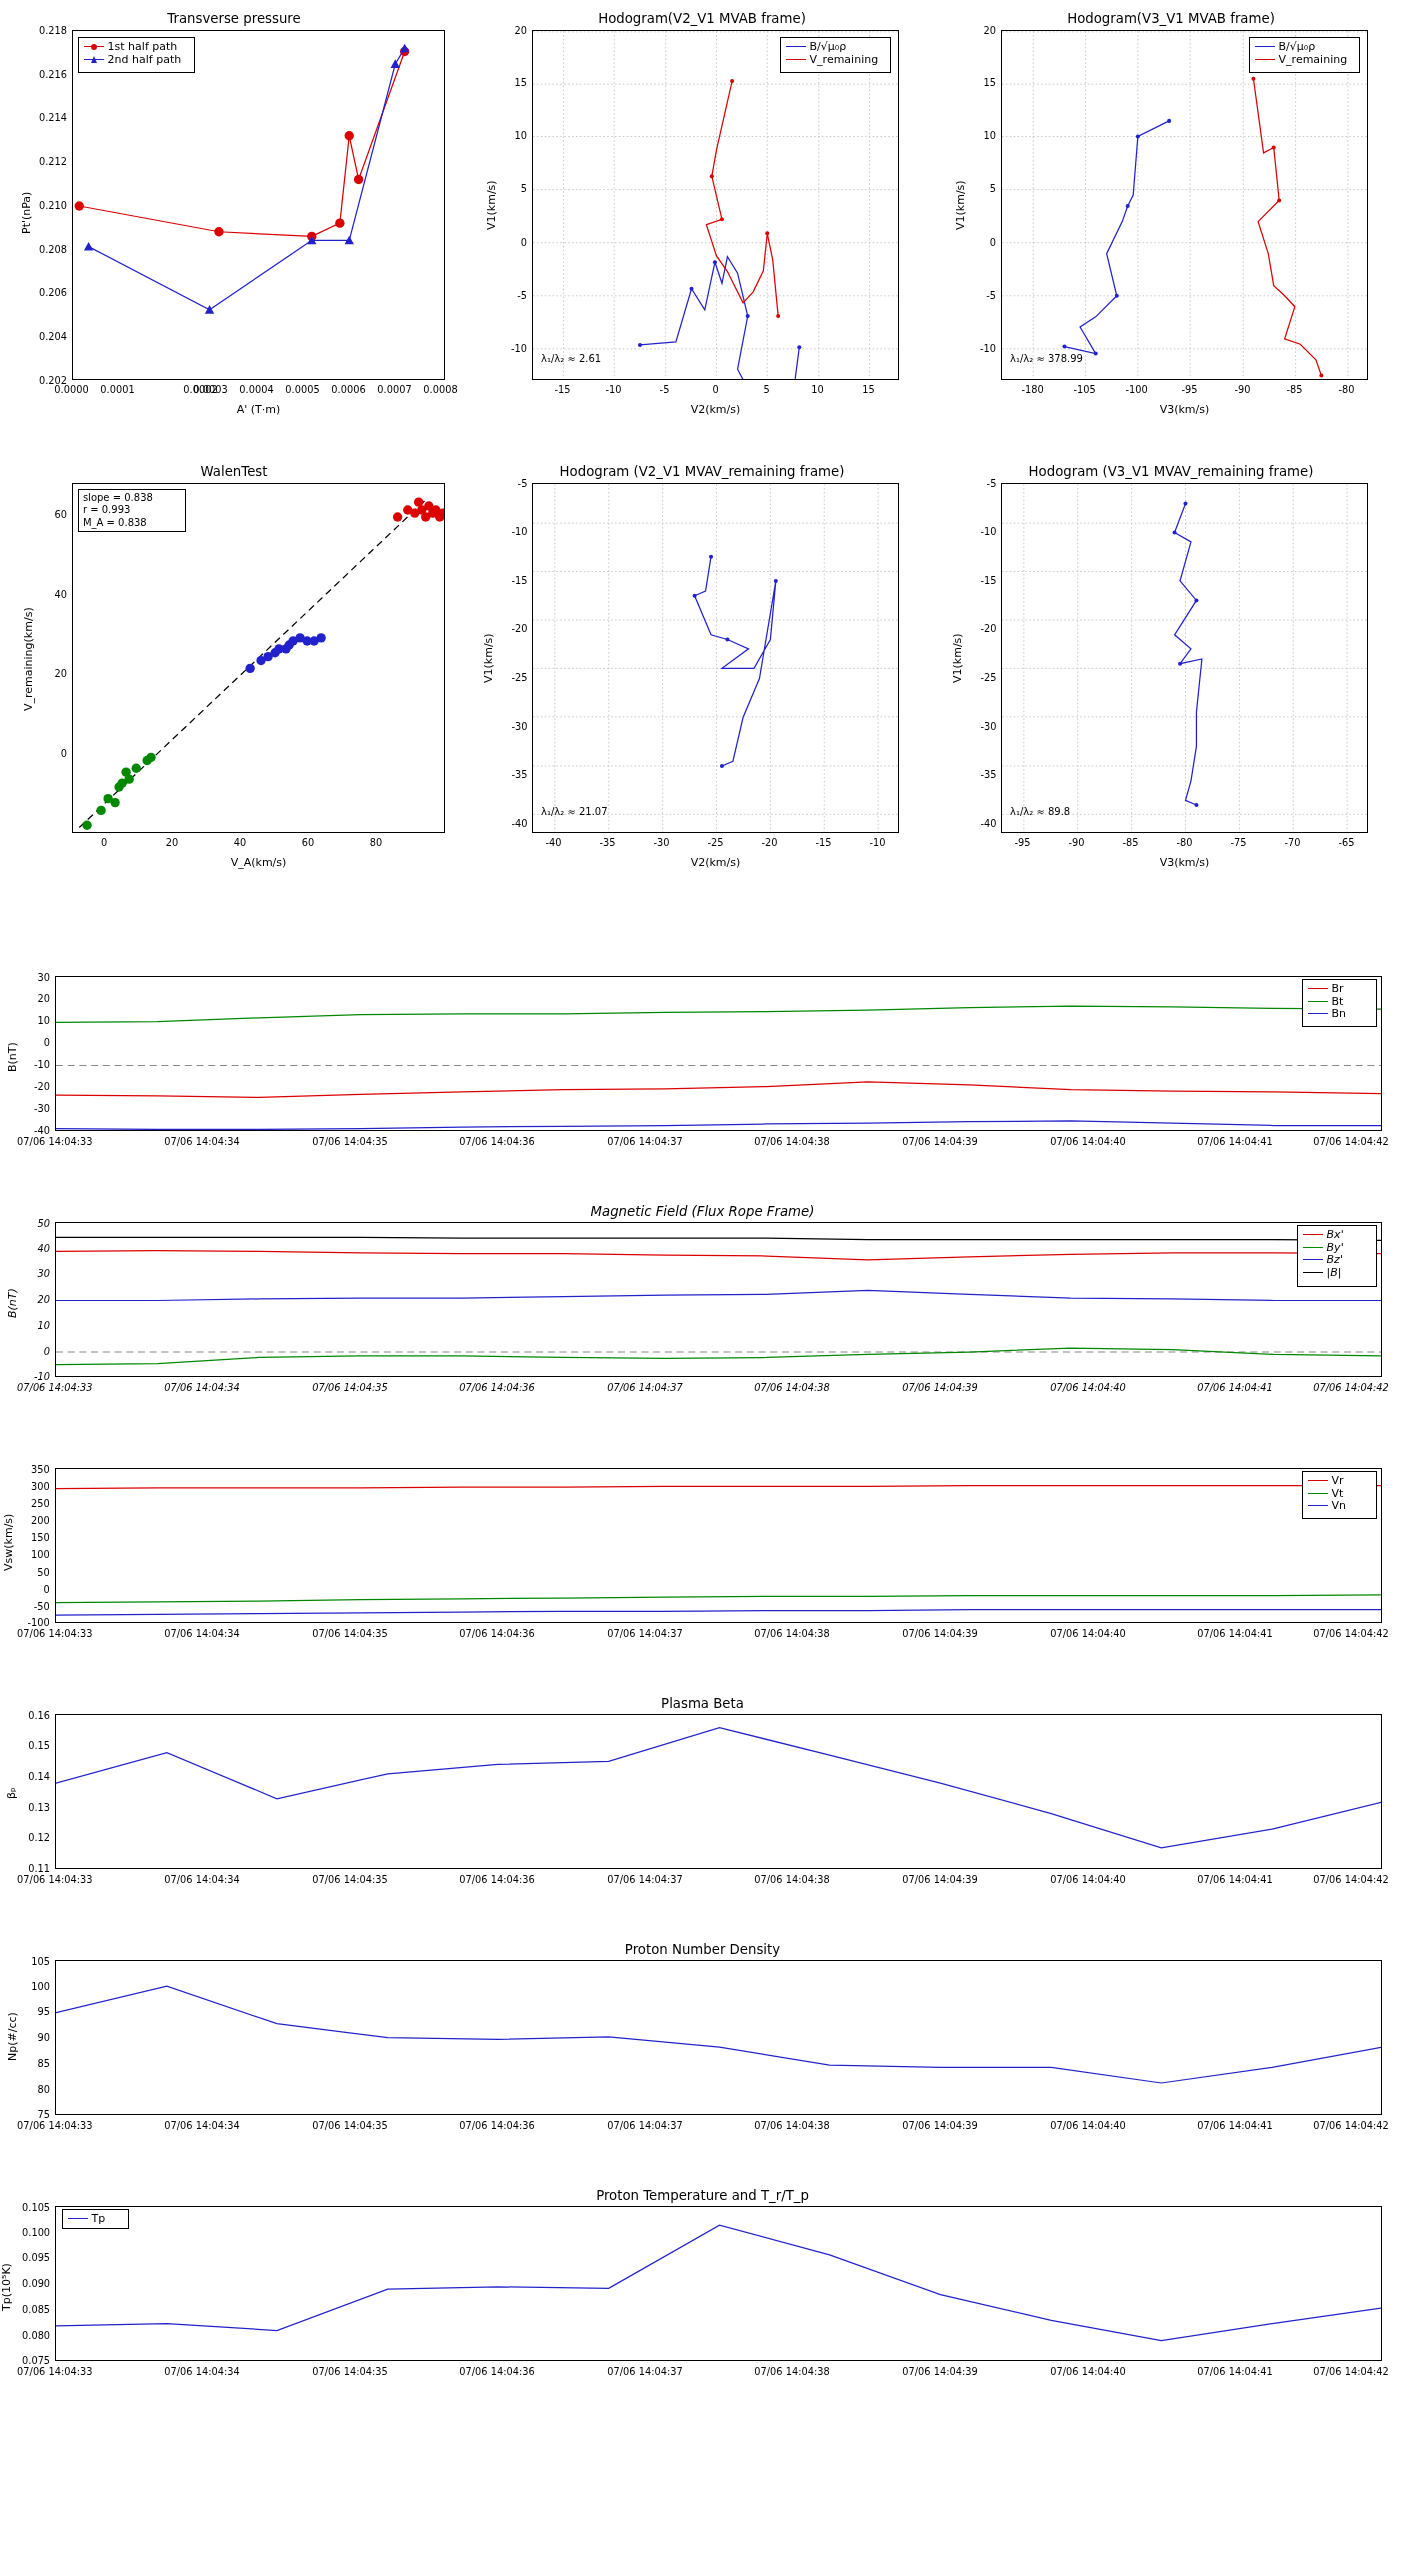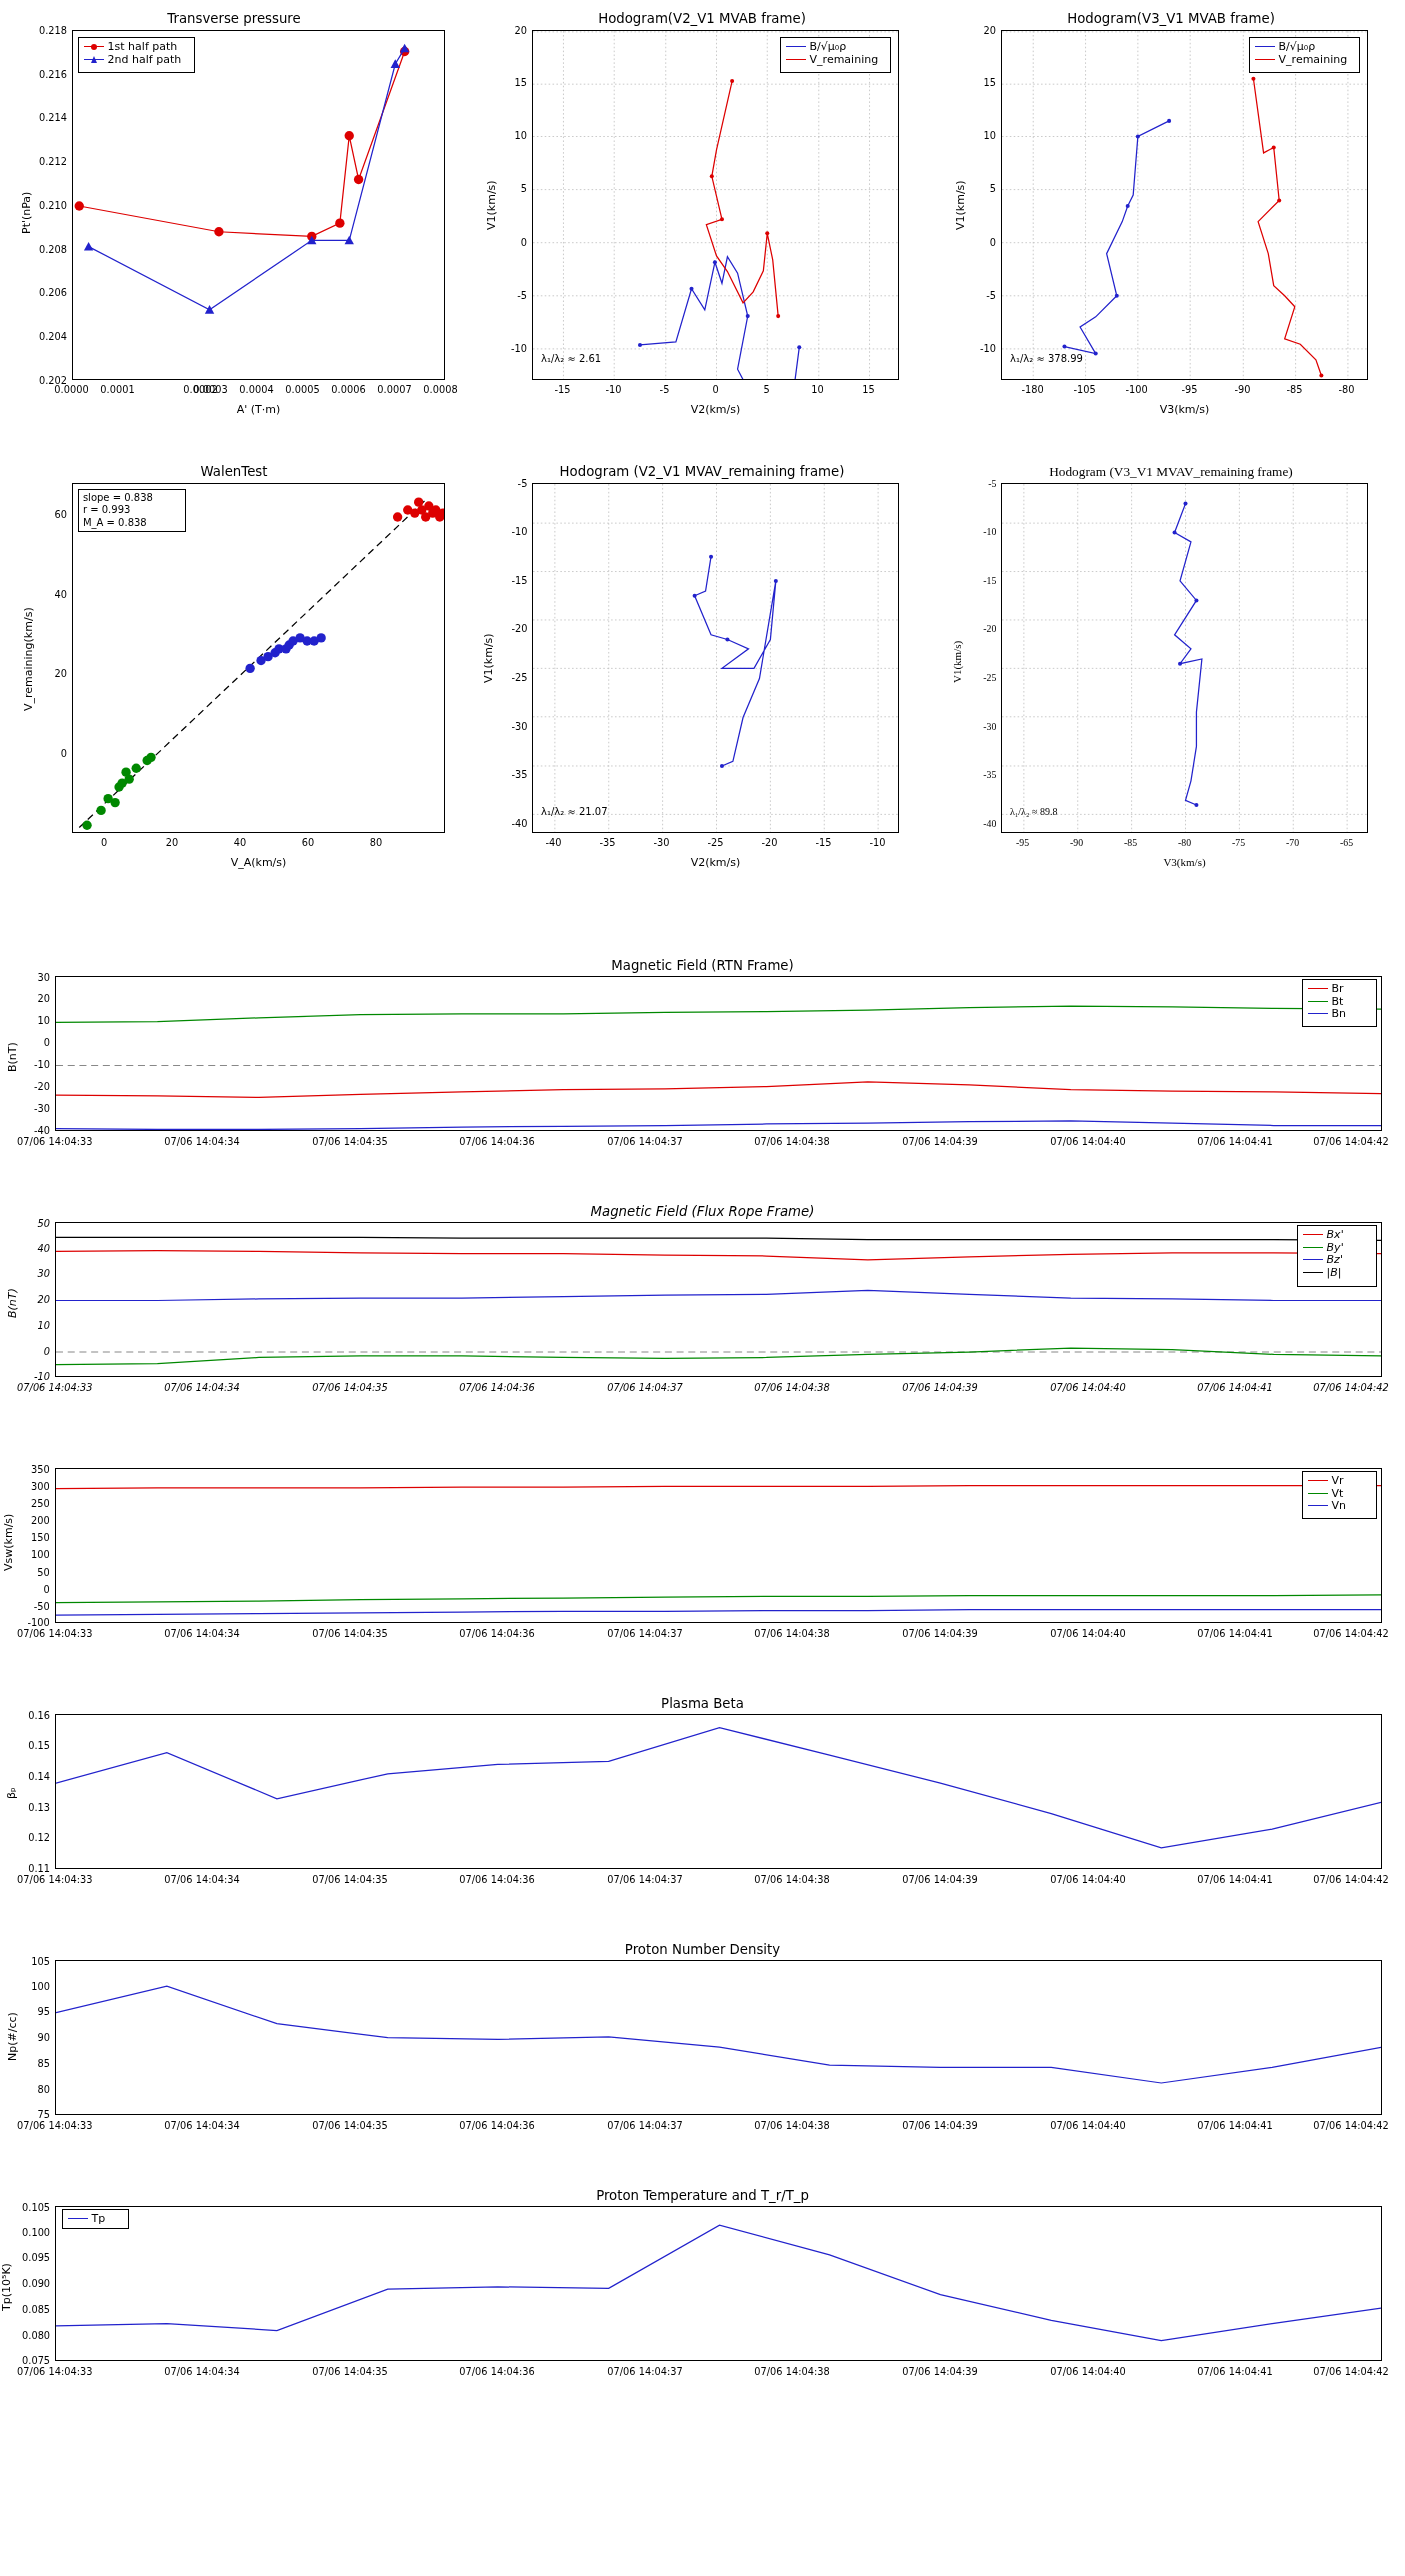--- a/index.html
+++ b/index.html
@@ -332,21 +332,21 @@
     <div class="tickc" style="left:62px;top:384px;width:47px;">-40</div>
     <div class="tickc" style="left:116px;top:384px;width:47px;">-35</div>
     <div class="tickc" style="left:170px;top:384px;width:47px;">-30</div>
     <div class="tickc" style="left:224px;top:384px;width:47px;">-25</div>
     <div class="tickc" style="left:278px;top:384px;width:47px;">-20</div>
     <div class="tickc" style="left:332px;top:384px;width:47px;">-15</div>
     <div class="tickc" style="left:386px;top:384px;width:47px;">-10</div>
     <div class="xlabel" style="left:64px;top:403px;width:367px;">V2(km/s)</div>
   </div>
 
-  <div class="panel" style="left:937px;top:453px;width:468px;height:437px;font-family:Liberation Serif, serif;">
+  <div class="panel" style="left:937px;top:453px;width:468px;height:437px;">
     <div class="title" style="left:0;top:11px;">Hodogram (V3_V1 MVAV_remaining frame)</div>
     <div class="plotbox" style="left:64px;top:30px;width:367px;height:350px;">
       <svg width="367" height="350" viewBox="0 0 470 448">
         <g stroke="#bbbbbb" stroke-width="1" stroke-dasharray="2,3">
           <line x1="28" y1="0" x2="28" y2="448"></line>
             <line x1="97" y1="0" x2="97" y2="448"></line>
           <line x1="166" y1="0" x2="166" y2="448"></line>
             <line x1="235" y1="0" x2="235" y2="448"></line>
           <line x1="304" y1="0" x2="304" y2="448"></line>
             <line x1="373" y1="0" x2="373" y2="448"></line>
@@ -383,21 +383,20 @@
     <div class="tickc" style="left:116px;top:384px;width:47px;">-90</div>
     <div class="tickc" style="left:170px;top:384px;width:47px;">-85</div>
     <div class="tickc" style="left:224px;top:384px;width:47px;">-80</div>
     <div class="tickc" style="left:278px;top:384px;width:47px;text-align:center;">-75</div>
     <div class="tickc" style="left:332px;top:384px;width:47px;">-70</div>
     <div class="tickc" style="left:386px;top:384px;width:47px;">-65</div>
     <div class="xlabel" style="left:64px;top:403px;width:367px;">V3(km/s)</div>
   </div>
 
   <div class="panel" style="left:0;top:956px;width:1405px;height:219px;">
-    <div class="title" style="left:0;top:1.6px;">Magnetic Field (RTN Frame)</div>
     <div class="plotbox" style="left:55px;top:20px;width:1327px;height:155px;">
       <svg width="1327" height="155" viewBox="0 0 1700 198">
         <line x1="0" y1="113" x2="1700" y2="113" stroke="#888" stroke-width="1.4" stroke-dasharray="9,6"></line>
         <polyline fill="none" stroke="#dd0000" stroke-width="1.6" points="0,151 130,152 260,154 390,150 520,147 650,144 780,143 910,140 1040,134 1170,138 1300,144 1430,146 1560,147 1700,149"></polyline>
         <polyline fill="none" stroke="#008800" stroke-width="1.6" points="0,58 130,57 260,52 390,48 520,47 650,47 780,45 910,44 1040,42 1170,39 1300,37 1430,38 1560,40 1700,41"></polyline>
         <polyline fill="none" stroke="#2222cc" stroke-width="1.6" points="0,194 130,195 260,195 390,194 520,192 650,191 780,190 910,188 1040,187 1170,185 1300,184 1430,187 1560,190 1700,190"></polyline>
       </svg>
     </div>
     <div class="legend" style="left:1302px;top:23.4px;width:75px;height:48px;">
       <div class="row">

